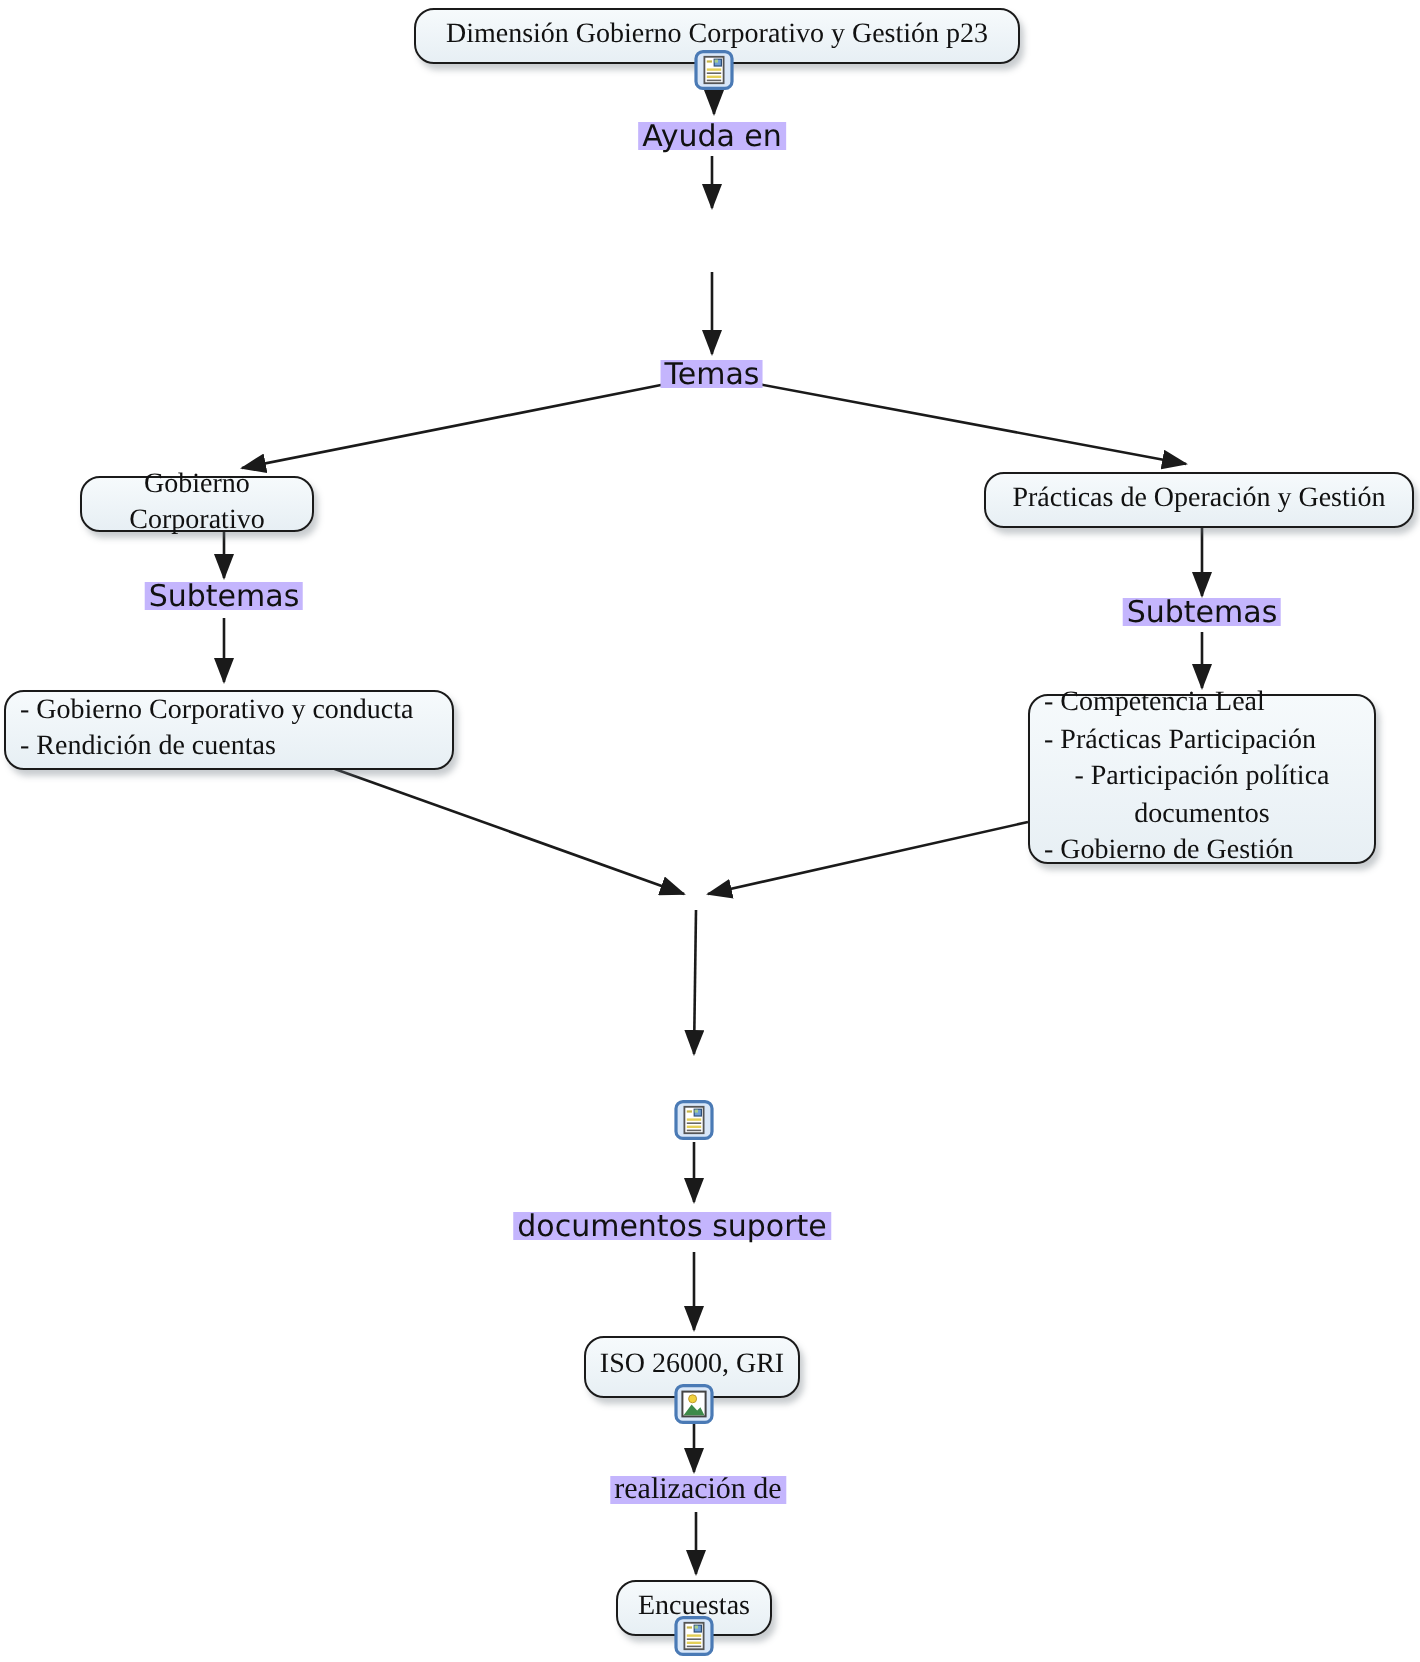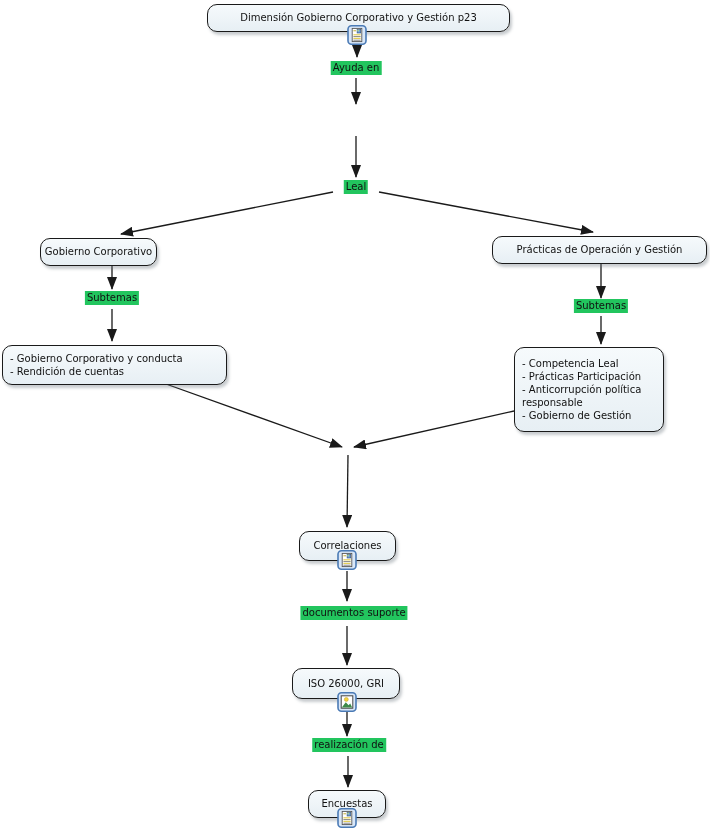--- a/index.html
+++ b/index.html
@@ -23,42 +23,43 @@
   }
   .node {
     position: absolute;
     z-index: 2;
     box-sizing: border-box;
     background: linear-gradient(180deg, #f6fafc 0%, #e7eff4 100%);
     border: 1px solid #1a1a1a;
     border-radius: 10px;
     box-shadow: 2px 3px 3px rgba(110,120,130,0.38);
     color: #111111;
-    font-size: 10px;
+    font-size: 14px;
     display: flex;
     align-items: center;
     justify-content: center;
     text-align: center;
     line-height: 1.32;
+    font-family: Liberation Serif, serif;
   }
   .node.multiline {
     flex-direction: column;
     align-items: flex-start;
     justify-content: center;
     text-align: left;
     padding: 4px 7px;
   }
   .phrase {
     position: absolute;
     z-index: 2;
     transform: translateX(-50%);
     color: #111111;
-    font-size: 10px;
+    font-size: 15px;
     white-space: nowrap;
-    background: #22c55e;
+    background: #c4b5fd;
     padding: 0 2px;
     line-height: 14px;
   }
   .res-icon {
     position: absolute;
     z-index: 3;
     width: 20px;
     height: 20px;
     cursor: pointer;
   }
@@ -107,72 +108,71 @@
       <rect x="6.4" y="9.2" width="7.2" height="1.2" fill="#e3cf57"></rect>
       <line x1="6.4" y1="11.6" x2="13.6" y2="11.6" stroke="#666666" stroke-width="0.8"></line>
       <rect x="6.4" y="12.8" width="7.2" height="1.2" fill="#e3cf57"></rect>
       <line x1="6.4" y1="15.2" x2="13.6" y2="15.2" stroke="#666666" stroke-width="0.8"></line>
     </svg>
   </div>
 
   <div class="phrase" style="left:356px; top:61px;">Ayuda en</div>
 
 
-  <div class="phrase" style="left:356px; top:180px;">Leal</div>
+  <div class="phrase" style="left:356px; top:180px;">Temas</div>
 
   <div class="node" style="left:40px; top:238px; width:117px; height:28px;">Gobierno Corporativo</div>
 
   <div class="phrase" style="left:112px; top:291px;">Subtemas</div>
 
   <div class="node multiline" style="left:2px; top:345px; width:225px; height:40px;">
     <div>- Gobierno Corporativo y conducta</div>
     <div>- Rendición de cuentas</div>
   </div>
 
   <div class="node" style="left:492px; top:236px; width:215px; height:28px;">Prácticas de Operación y Gestión</div>
 
   <div class="phrase" style="left:601px; top:299px;">Subtemas</div>
 
-  <div class="node multiline" style="left:514px; top:347px; width:150px; height:85px;">
+  <div class="node multiline" style="left:514px; top:347px; width:174px; height:85px;text-align:center;">
     <div>- Competencia Leal</div>
     <div>- Prácticas Participación</div>
-    <div>- Anticorrupción política responsable</div>
+    <div>- Participación política documentos</div>
     <div>- Gobierno de Gestión</div>
   </div>
 
-  <div class="node" style="left:299px; top:531px; width:97px; height:30px;">Correlaciones</div>
 
   <div class="res-icon" style="left:337px; top:550px;">
     <svg width="20" height="20" viewBox="0 0 20 20">
       <rect x="1" y="0.8" width="18" height="18.4" rx="3.5" fill="#d9e7f8" stroke="#4a7ab5" stroke-width="1.6"></rect>
       <rect x="5.2" y="3.4" width="9.6" height="13.2" fill="#ffffff" stroke="#555555" stroke-width="0.9"></rect>
       <rect x="10.1" y="4.6" width="3.6" height="3.4" fill="#6f9fd8" stroke="#2f4f78" stroke-width="0.6"></rect>
       <rect x="10.3" y="4.8" width="1.7" height="1.5" fill="#a8cf8e"></rect>
       <rect x="6.4" y="5.2" width="2.6" height="1.1" fill="#c9b64a"></rect>
       <rect x="6.4" y="9.2" width="7.2" height="1.2" fill="#e3cf57"></rect>
       <line x1="6.4" y1="11.6" x2="13.6" y2="11.6" stroke="#666666" stroke-width="0.8"></line>
       <rect x="6.4" y="12.8" width="7.2" height="1.2" fill="#e3cf57"></rect>
       <line x1="6.4" y1="15.2" x2="13.6" y2="15.2" stroke="#666666" stroke-width="0.8"></line>
     </svg>
   </div>
 
-  <div class="phrase" style="left:354px; top:606px;">documentos suporte</div>
+  <div class="phrase" style="left:336px; top:606px;">documentos suporte</div>
 
   <div class="node" style="left:292px; top:668px; width:108px; height:31px;">ISO 26000, GRI</div>
 
   <div class="res-icon" style="left:337px; top:692px;">
     <svg width="20" height="20" viewBox="0 0 20 20">
       <rect x="1" y="0.8" width="18" height="18.4" rx="3.5" fill="#d9e7f8" stroke="#4a7ab5" stroke-width="1.6"></rect>
       <rect x="4.2" y="3.8" width="11.6" height="12.4" fill="#ffffff" stroke="#444444" stroke-width="1"></rect>
       <circle cx="9.3" cy="7.4" r="2" fill="#f2d23e" stroke="#bf9c2e" stroke-width="0.5"></circle>
       <path d="M4.8 15.6 L8.8 10.2 L11.6 13.2 L13.2 11.6 L15.2 15.6 Z" fill="#3d8a4a"></path>
     </svg>
   </div>
 
-  <div class="phrase" style="left:349px; top:738px;">realización de</div>
+  <div class="phrase" style="left:349px; top:738px;font-family:Liberation Serif, serif;">realización de</div>
 
   <div class="node" style="left:308px; top:790px; width:78px; height:28px;">Encuestas</div>
 
   <div class="res-icon" style="left:337px; top:808px;">
     <svg width="20" height="20" viewBox="0 0 20 20">
       <rect x="1" y="0.8" width="18" height="18.4" rx="3.5" fill="#d9e7f8" stroke="#4a7ab5" stroke-width="1.6"></rect>
       <rect x="5.2" y="3.4" width="9.6" height="13.2" fill="#ffffff" stroke="#555555" stroke-width="0.9"></rect>
       <rect x="10.1" y="4.6" width="3.6" height="3.4" fill="#6f9fd8" stroke="#2f4f78" stroke-width="0.6"></rect>
       <rect x="10.3" y="4.8" width="1.7" height="1.5" fill="#a8cf8e"></rect>
       <rect x="6.4" y="5.2" width="2.6" height="1.1" fill="#c9b64a"></rect>

